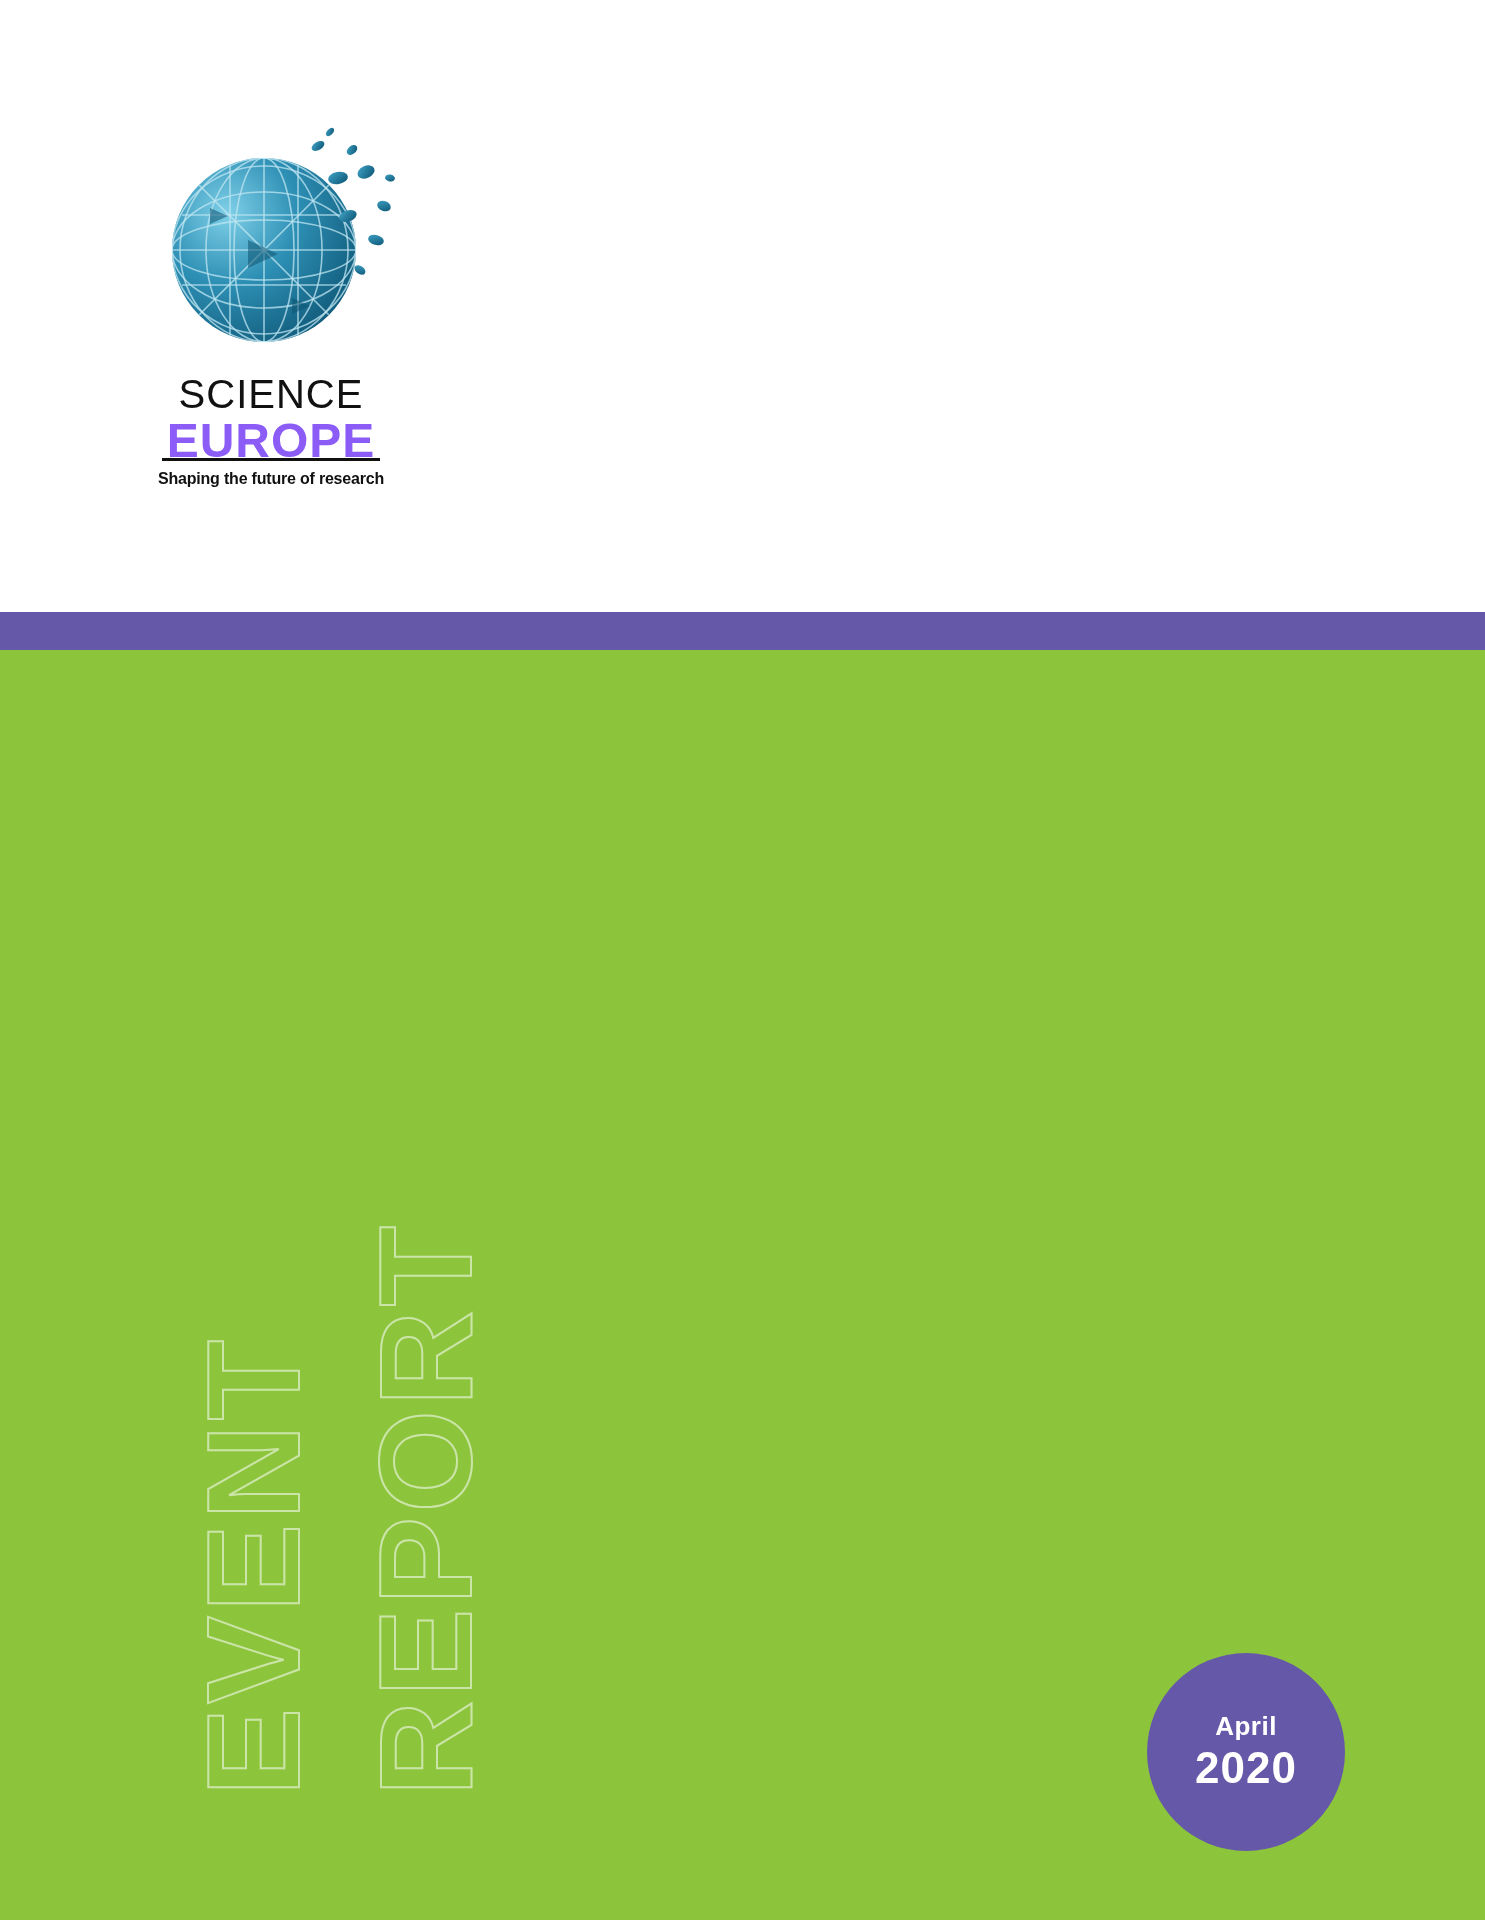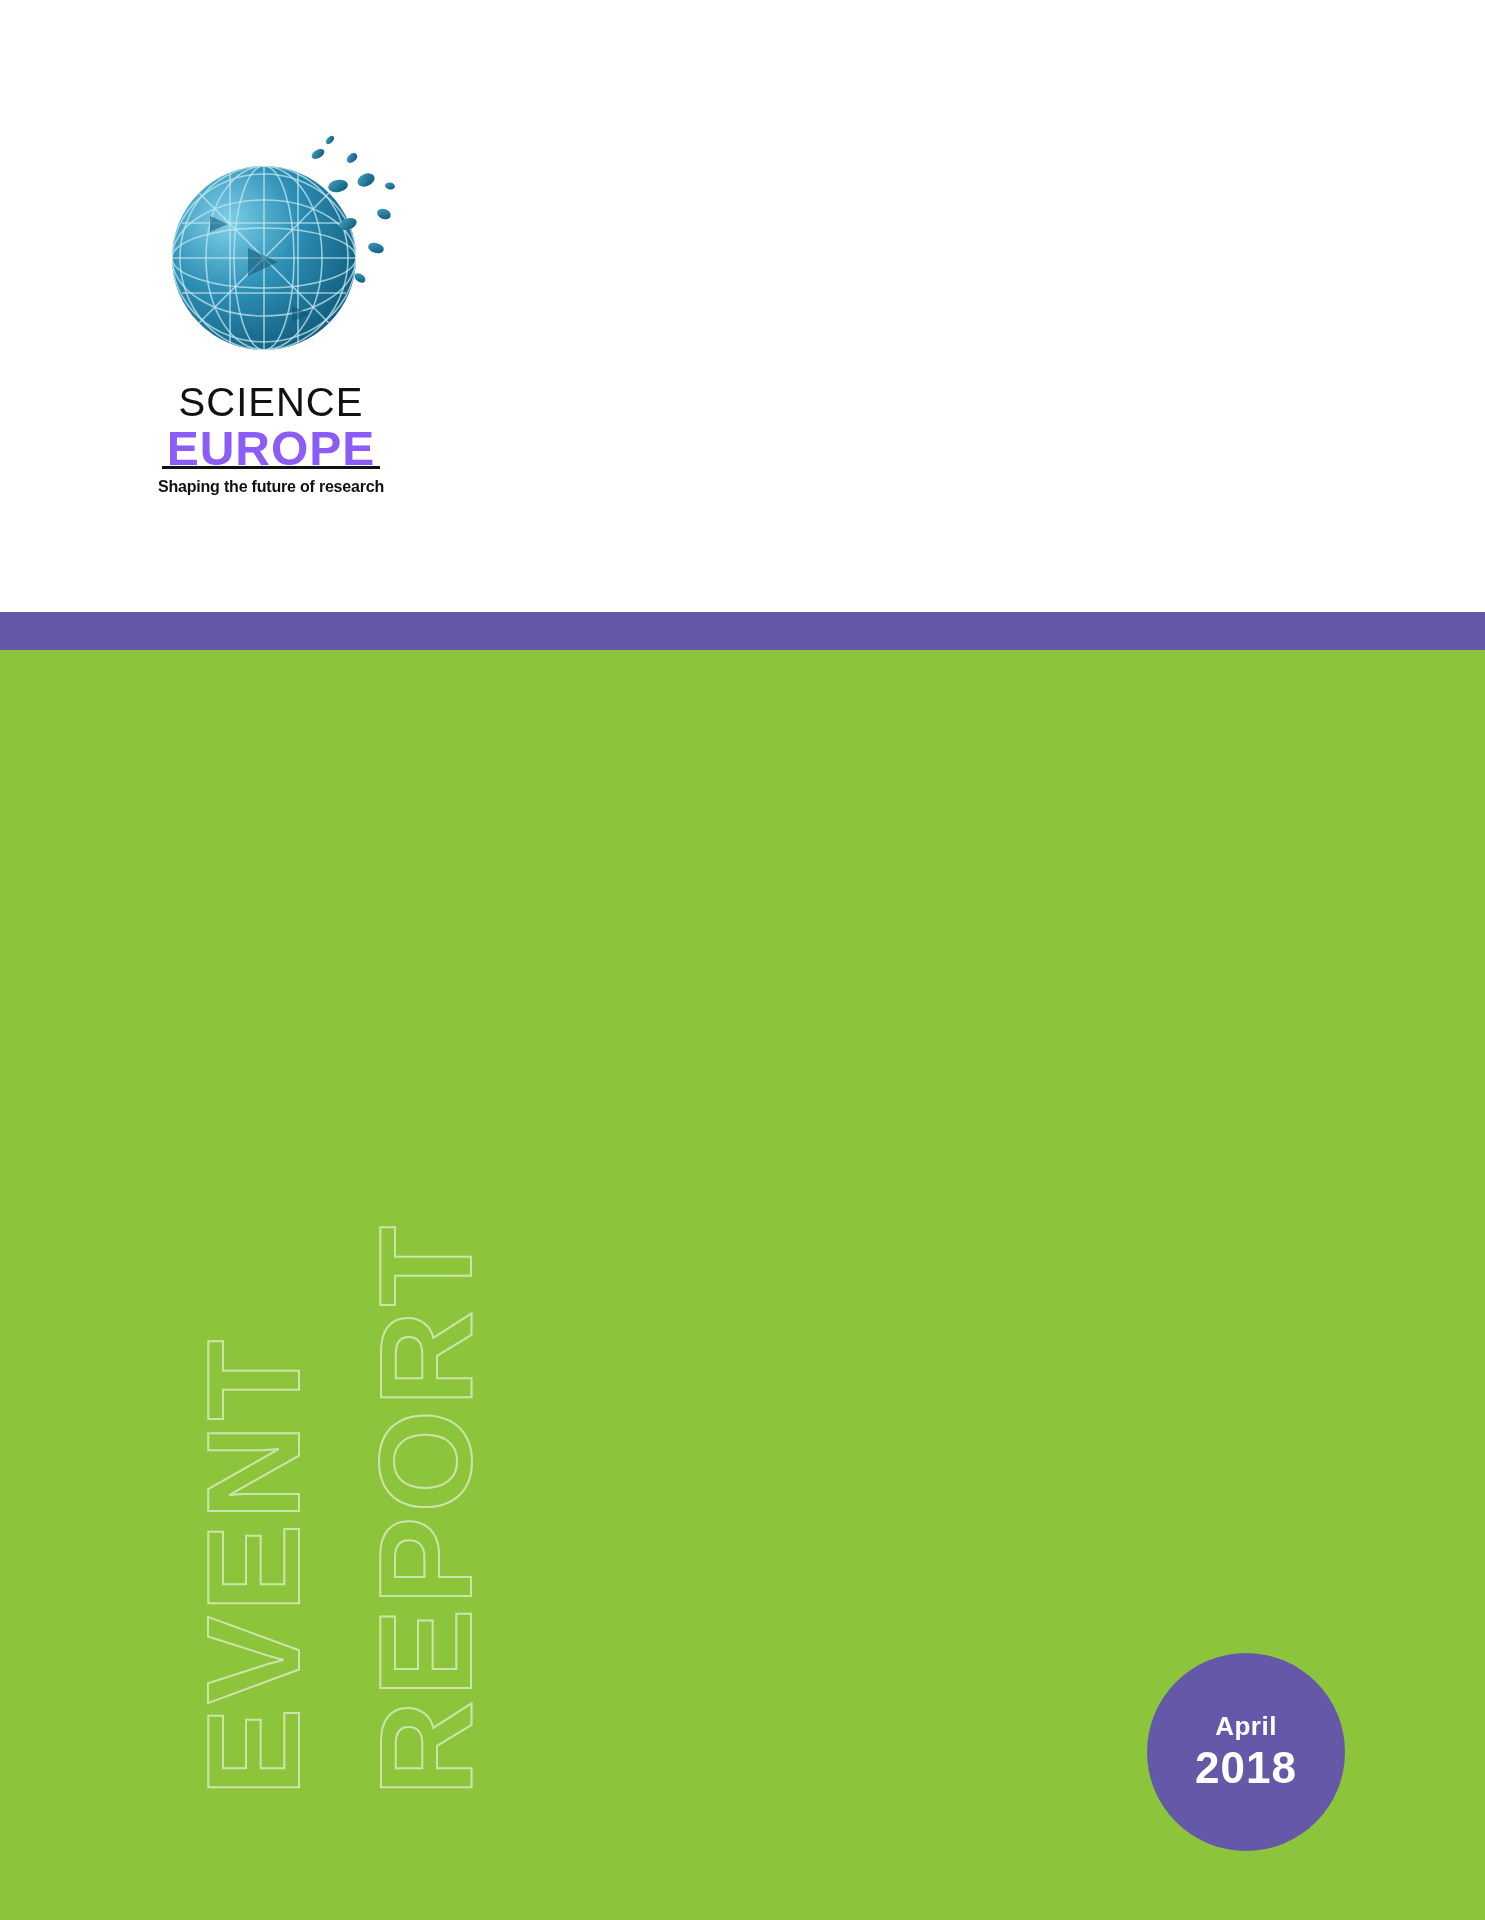--- a/index.html
+++ b/index.html
@@ -31,21 +31,21 @@
     left: 0; top: 0;
     width: 1485px;
     height: 612px;
     background: #ffffff;
   }
 
   
   .logo-block {
     position: absolute;
     left: 140px;
-    top: 128px;
+    top: 120px;
     width: 262px;
     height: 365px;
   }
   .logo-mark {
     position: absolute;
     left: 12px;
     top: 0;
     width: 248px;
     height: 248px;
   }
@@ -272,17 +272,17 @@
 
   <div class="green-body">
 
     <div class="outline-text-wrap">
       <div class="outline-word w-event">EVENT</div>
       <div class="outline-word w-report">REPORT</div>
     </div>
 
     <div class="date-circle">
       <div class="date-month">April</div>
-      <div class="date-year">2018</div>
+      <div class="date-year">2020</div>
     </div>
   </div>
 
 </div>
 
 </body></html>

